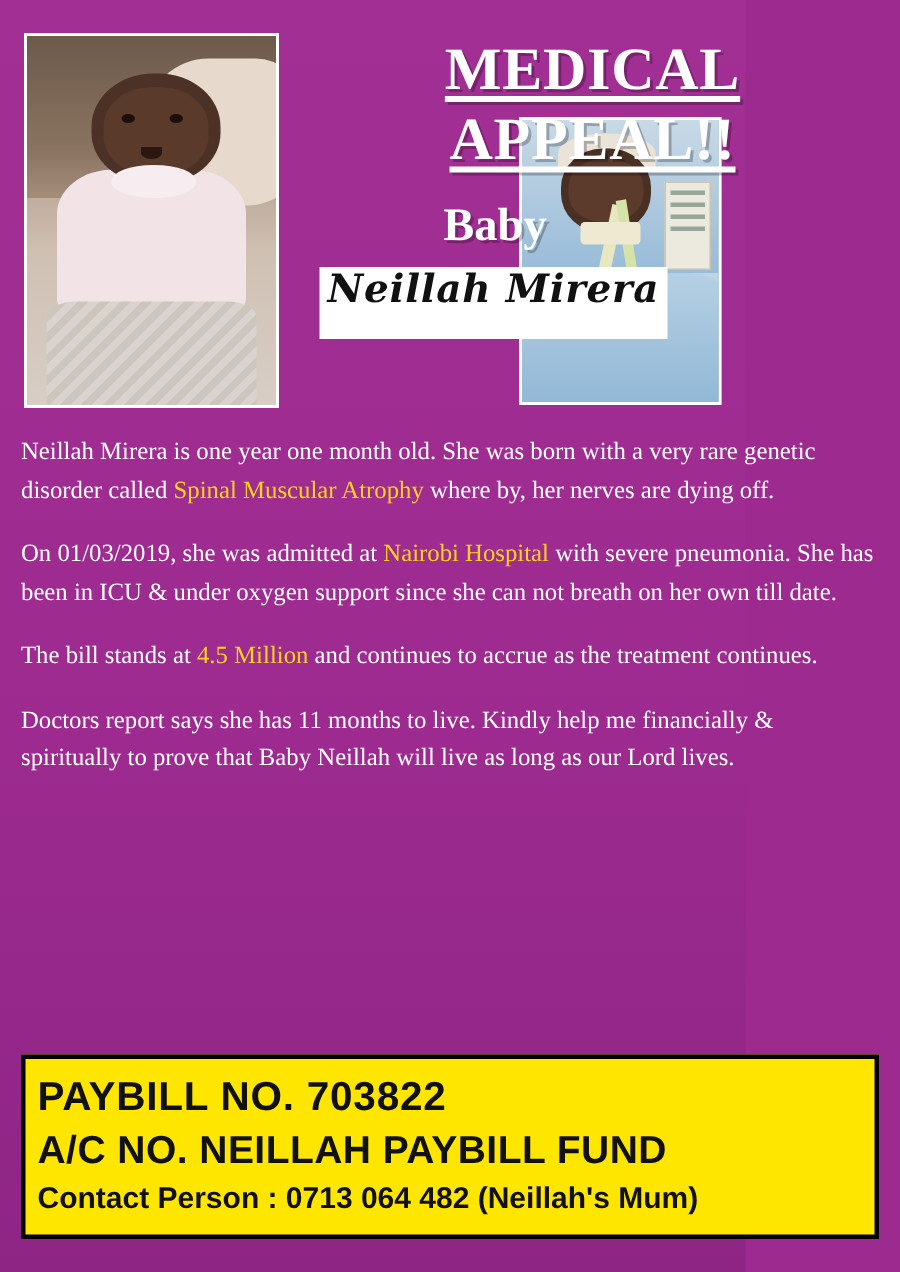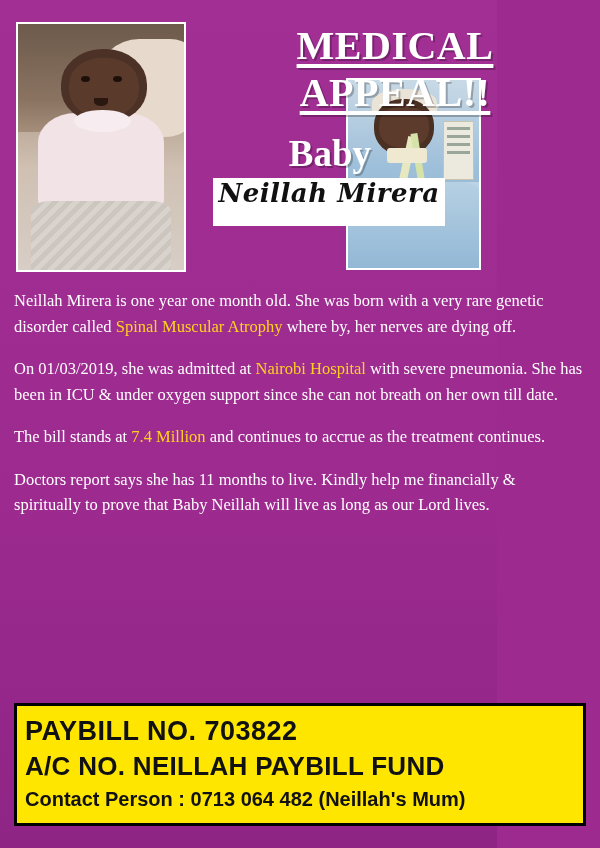--- a/index.html
+++ b/index.html
@@ -127,21 +127,21 @@
     text-shadow: 2px 2px 0 rgba(0,0,0,0.25);
   }
   .baby-word {
     position: absolute;
     left: 205px;
     top: 132px;
     width: 250px;
     text-align: center;
     color: #ffffff;
     font-weight: bold;
-    font-size: 37px;
+    font-size: 31px;
     text-shadow: 2px 2px 0 rgba(0,0,0,0.25);
   }
   .name-plate {
     position: absolute;
     left: 213px;
     top: 178px;
     width: 232px;
     height: 48px;
     background: #ffffff;
     display: flex;
@@ -247,21 +247,21 @@
     <div class="name-plate">
       <span>Neillah Mirera</span>
     </div>
   </div>
 
   <div class="body-text">
     <p><span>Neillah Mirera is one year one month old. She was born with a very rare genetic disorder called </span><span class="hl">Spinal Muscular Atrophy</span><span> where by, her nerves are dying off.</span></p>
 
     <p><span>On 01/03/2019, she was admitted at </span><span class="hl">Nairobi Hospital</span><span> with severe  pneumonia. She has been in ICU  &amp; under oxygen support since she can not breath on her own till date.</span></p>
 
-    <p><span>The bill stands at </span><span class="hl">7.4 Million</span><span> and continues to accrue as the treatment  continues.</span></p>
+    <p><span>The bill stands at </span><span class="hl">4.5 Million</span><span> and continues to accrue as the treatment  continues.</span></p>
 
     <p> Doctors report says she has 11 months to live.  Kindly help me financially &amp; spiritually to prove that Baby Neillah will live as long as our Lord lives.</p>
   </div>
 
   <div class="paybill">
     <div class="l1">PAYBILL NO. 703822</div>
     <div class="l2">A/C NO. NEILLAH PAYBILL FUND</div>
     <div class="l3">Contact Person : 0713 064 482 (Neillah's Mum)</div>
   </div>
 

